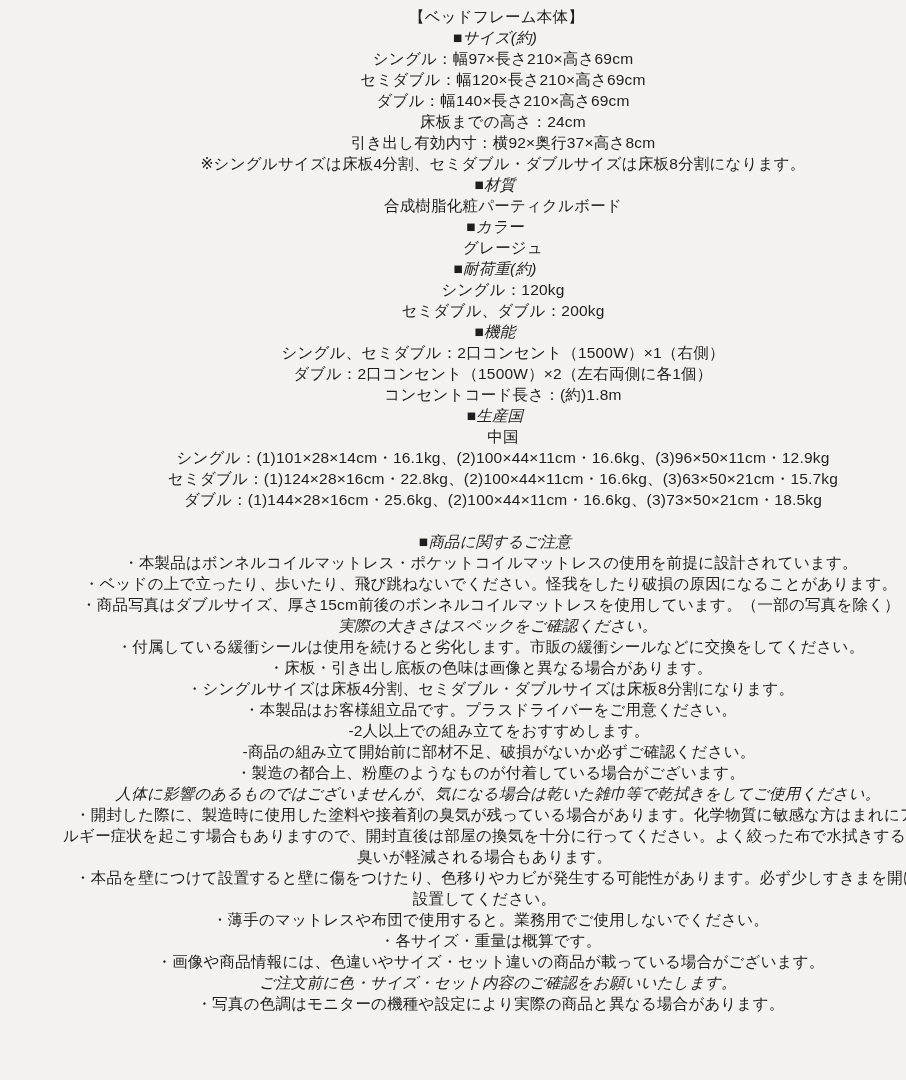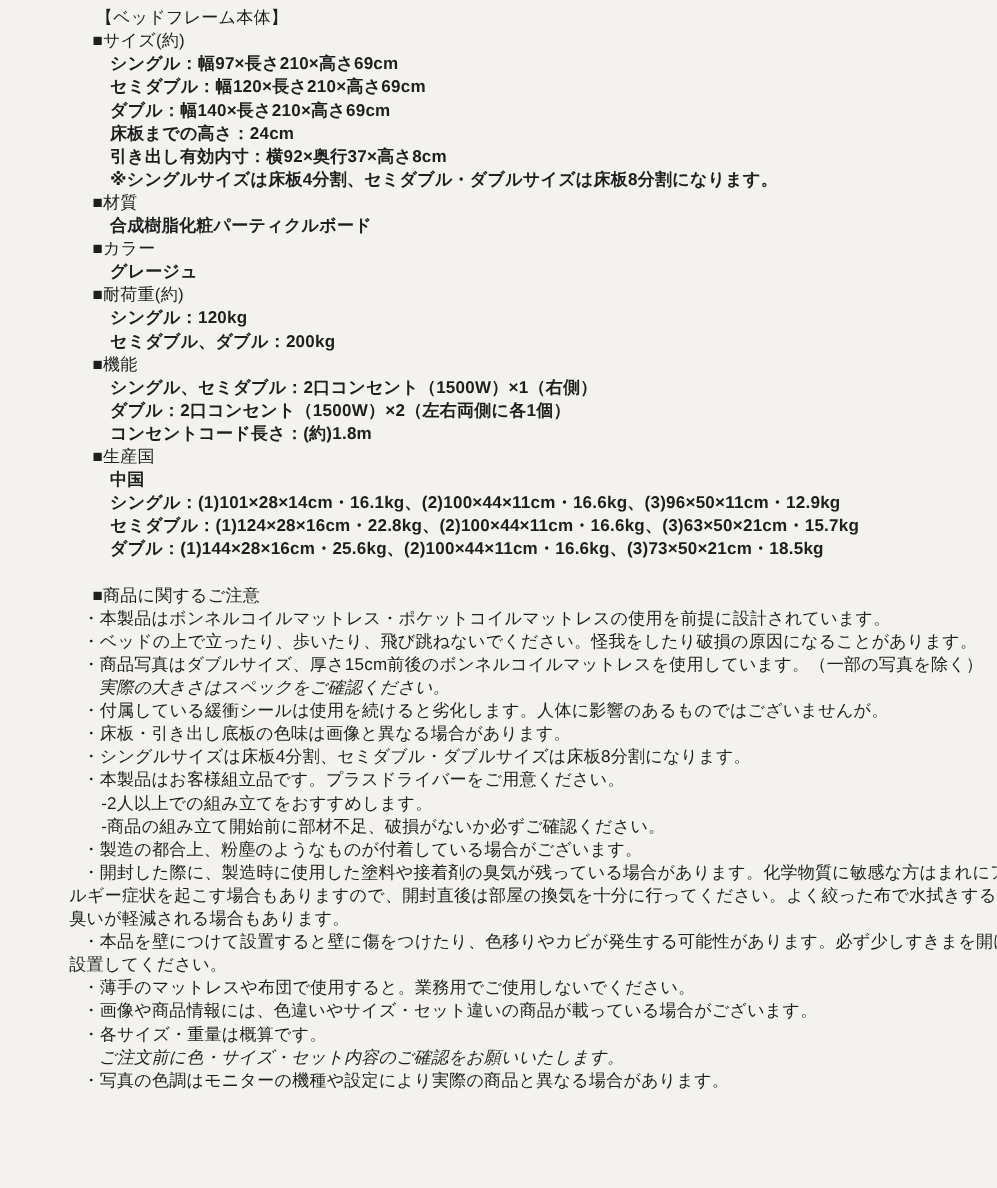--- a/index.html
+++ b/index.html
@@ -8,32 +8,33 @@
     overflow: hidden;
     font-family: "Liberation Sans", "DejaVu Sans", sans-serif;
   }
   .page {
     box-sizing: border-box;
     width: 906px; height: 1080px;
     padding: 6px 0 0 63px;
     font-size: 15.5px;
     line-height: 21px;
     letter-spacing: 0.2px;
+    text-align: center;
   }
   section { display: block; }
   .sec-notes { margin-top: 21px; }
   .line {
     height: 21px;
     line-height: 21px;
     white-space: pre;
   }
   
   .t-title   { padding-left: 24px; }  
-  .t-heading { padding-left: 21px; }  
-  .t-item    { padding-left: 37px; font-weight: bold; }  
+  .t-heading { padding-left: 21px; font-style: italic; }  
+  .t-item    { padding-left: 37px; }  
   .t-bullet  { padding-left: 12px; }  
   .t-cont    { padding-left: 0;    }  
   .t-sub     { padding-left: 27px; font-style: italic; }  
   .t-dash    { padding-left: 29px; }  
 </style>
 </head>
 <body style="background: rgb(243, 242, 238);">
 
 <div class="page" style="background: rgb(243, 242, 238); color: rgb(30, 30, 30);">
   <section class="sec-spec">
@@ -61,31 +62,32 @@
       <div class="line t-item">シングル：(1)101×28×14cm・16.1kg、(2)100×44×11cm・16.6kg、(3)96×50×11cm・12.9kg</div>
       <div class="line t-item">セミダブル：(1)124×28×16cm・22.8kg、(2)100×44×11cm・16.6kg、(3)63×50×21cm・15.7kg</div>
       <div class="line t-item">ダブル：(1)144×28×16cm・25.6kg、(2)100×44×11cm・16.6kg、(3)73×50×21cm・18.5kg</div>
     </section>
   <section class="sec-notes">
       <div class="line t-heading">■商品に関するご注意</div>
       <div class="line t-bullet">・本製品はボンネルコイルマットレス・ポケットコイルマットレスの使用を前提に設計されています。</div>
       <div class="line t-bullet">・ベッドの上で立ったり、歩いたり、飛び跳ねないでください。怪我をしたり破損の原因になることがあります。</div>
       <div class="line t-bullet">・商品写真はダブルサイズ、厚さ15cm前後のボンネルコイルマットレスを使用しています。（一部の写真を除く）</div>
       <div class="line t-sub">実際の大きさはスペックをご確認ください。</div>
-      <div class="line t-bullet">・付属している緩衝シールは使用を続けると劣化します。人体に影響のあるものではございませんが。</div>
+      <div class="line t-bullet">・付属している緩衝シールは使用を続けると劣化します。市販の緩衝シールなどに交換をしてください。</div>
       <div class="line t-bullet">・床板・引き出し底板の色味は画像と異なる場合があります。</div>
       <div class="line t-bullet">・シングルサイズは床板4分割、セミダブル・ダブルサイズは床板8分割になります。</div>
       <div class="line t-bullet">・本製品はお客様組立品です。プラスドライバーをご用意ください。</div>
       <div class="line t-dash">-2人以上での組み立てをおすすめします。</div>
       <div class="line t-dash">-商品の組み立て開始前に部材不足、破損がないか必ずご確認ください。</div>
       <div class="line t-bullet">・製造の都合上、粉塵のようなものが付着している場合がございます。</div>
+      <div class="line t-sub">人体に影響のあるものではございませんが、気になる場合は乾いた雑巾等で乾拭きをしてご使用ください。</div>
       <div class="line t-bullet">・開封した際に、製造時に使用した塗料や接着剤の臭気が残っている場合があります。化学物質に敏感な方はまれにアレ</div>
       <div class="line t-cont">ルギー症状を起こす場合もありますので、開封直後は部屋の換気を十分に行ってください。よく絞った布で水拭きすると</div>
       <div class="line t-cont">臭いが軽減される場合もあります。</div>
       <div class="line t-bullet">・本品を壁につけて設置すると壁に傷をつけたり、色移りやカビが発生する可能性があります。必ず少しすきまを開けて</div>
       <div class="line t-cont">設置してください。</div>
       <div class="line t-bullet">・薄手のマットレスや布団で使用すると。業務用でご使用しないでください。</div>
+      <div class="line t-bullet">・各サイズ・重量は概算です。</div>
       <div class="line t-bullet">・画像や商品情報には、色違いやサイズ・セット違いの商品が載っている場合がございます。</div>
-      <div class="line t-bullet">・各サイズ・重量は概算です。</div>
       <div class="line t-sub">ご注文前に色・サイズ・セット内容のご確認をお願いいたします。</div>
       <div class="line t-bullet">・写真の色調はモニターの機種や設定により実際の商品と異なる場合があります。</div>
     </section>
 </div>
 
 </body></html>

